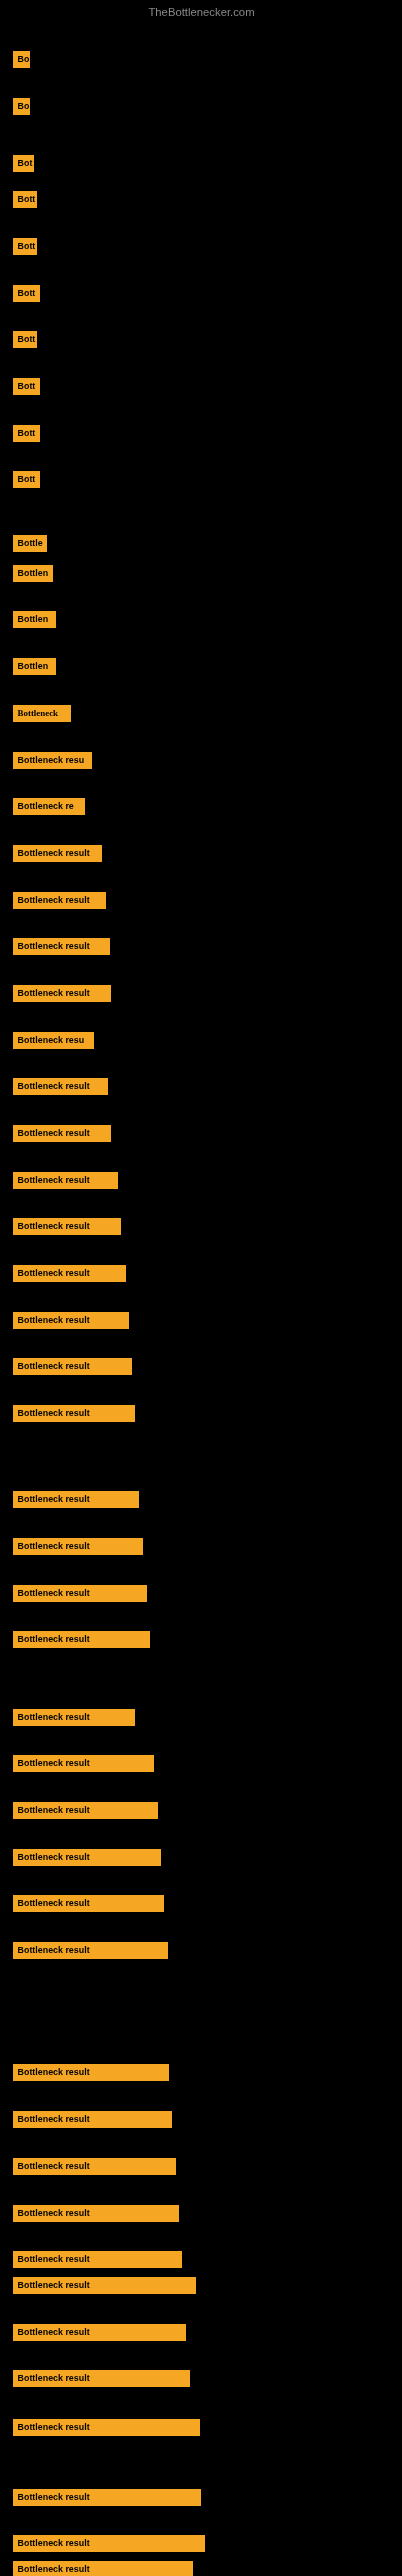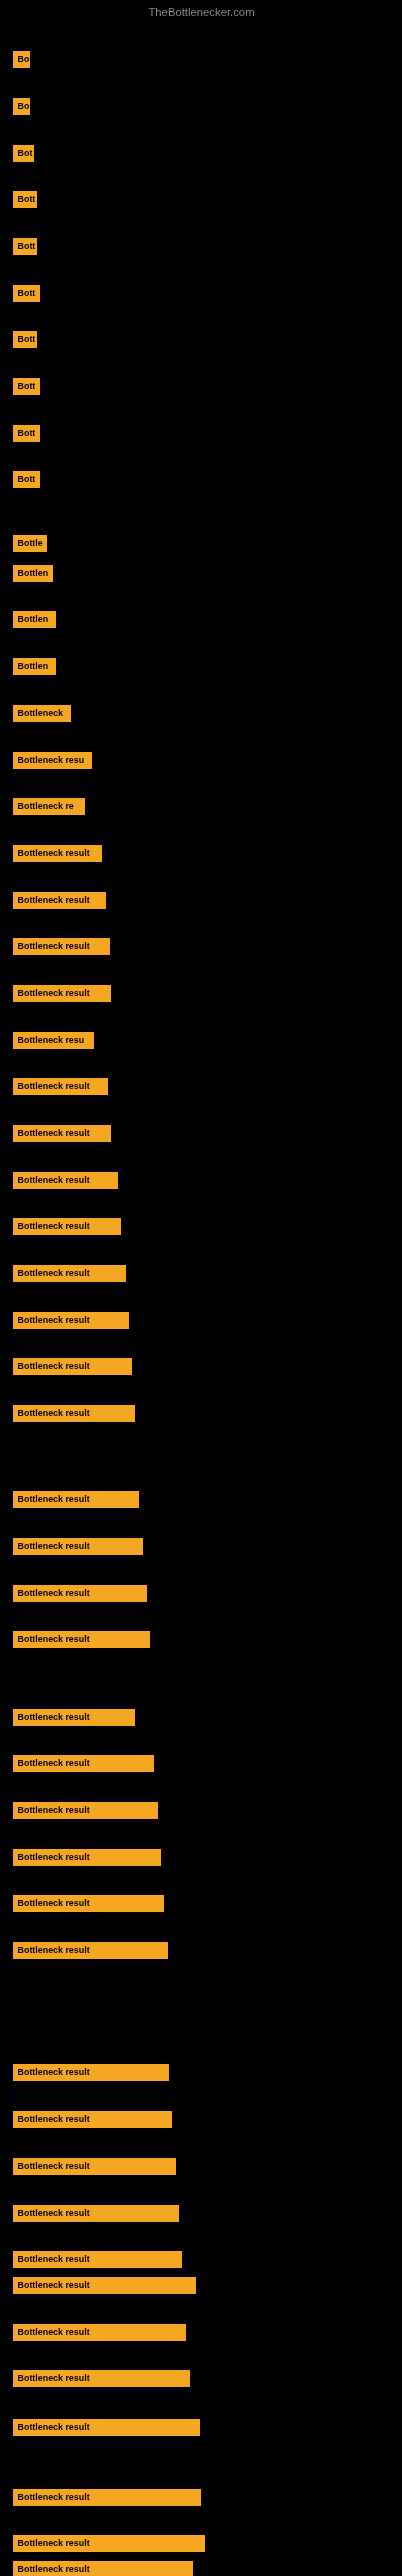--- a/index.html
+++ b/index.html
@@ -57,21 +57,21 @@
 
 <div class="site-title">TheBottlenecker.com</div>
 
 <div class="items-container" id="items-container">
 <div class="bottleneck-item" style="position: absolute; top: 24px; left: 6.4px;">
       <span class="bottleneck-label" style="width: 17.7px;">Bo</span>
     </div>
     <div class="bottleneck-item" style="position: absolute; top: 71px; left: 6.4px;">
       <span class="bottleneck-label" style="width: 17.7px;">Bo</span>
     </div>
-    <div class="bottleneck-item" style="position: absolute; top: 118px; left: 6.4px;">
+    <div class="bottleneck-item" style="position: absolute; top: 128px; left: 6.4px;">
       <span class="bottleneck-label" style="width: 21px;">Bot</span>
     </div>
     <div class="bottleneck-item" style="position: absolute; top: 164px; left: 6.4px;">
       <span class="bottleneck-label" style="width: 24px;">Bott</span>
     </div>
     <div class="bottleneck-item" style="position: absolute; top: 211px; left: 6.4px;">
       <span class="bottleneck-label" style="width: 24px;">Bott</span>
     </div>
     <div class="bottleneck-item" style="position: absolute; top: 258px; left: 6.4px;">
       <span class="bottleneck-label" style="width: 27px;">Bott</span>
@@ -94,21 +94,21 @@
     <div class="bottleneck-item" style="position: absolute; top: 538px; left: 6.4px;">
       <span class="bottleneck-label" style="width: 40px;">Bottlen</span>
     </div>
     <div class="bottleneck-item" style="position: absolute; top: 584px; left: 6.4px;">
       <span class="bottleneck-label" style="width: 43px;">Bottlen</span>
     </div>
     <div class="bottleneck-item" style="position: absolute; top: 631px; left: 6.4px;">
       <span class="bottleneck-label" style="width: 43px;">Bottlen</span>
     </div>
     <div class="bottleneck-item" style="position: absolute; top: 678px; left: 6.4px;">
-      <span class="bottleneck-label" style="width: 58px;">Bottleneck</span>
+      <span class="bottleneck-label" style="width: 58px; font-family: Liberation Serif, serif;">Bottleneck</span>
     </div>
     <div class="bottleneck-item" style="position: absolute; top: 725px; left: 6.4px;">
       <span class="bottleneck-label" style="width: 79px;">Bottleneck resu</span>
     </div>
     <div class="bottleneck-item" style="position: absolute; top: 771px; left: 6.4px;">
       <span class="bottleneck-label" style="width: 72px;">Bottleneck re</span>
     </div>
     <div class="bottleneck-item" style="position: absolute; top: 818px; left: 6.4px;">
       <span class="bottleneck-label" style="width: 89px;">Bottleneck result</span>
     </div>

